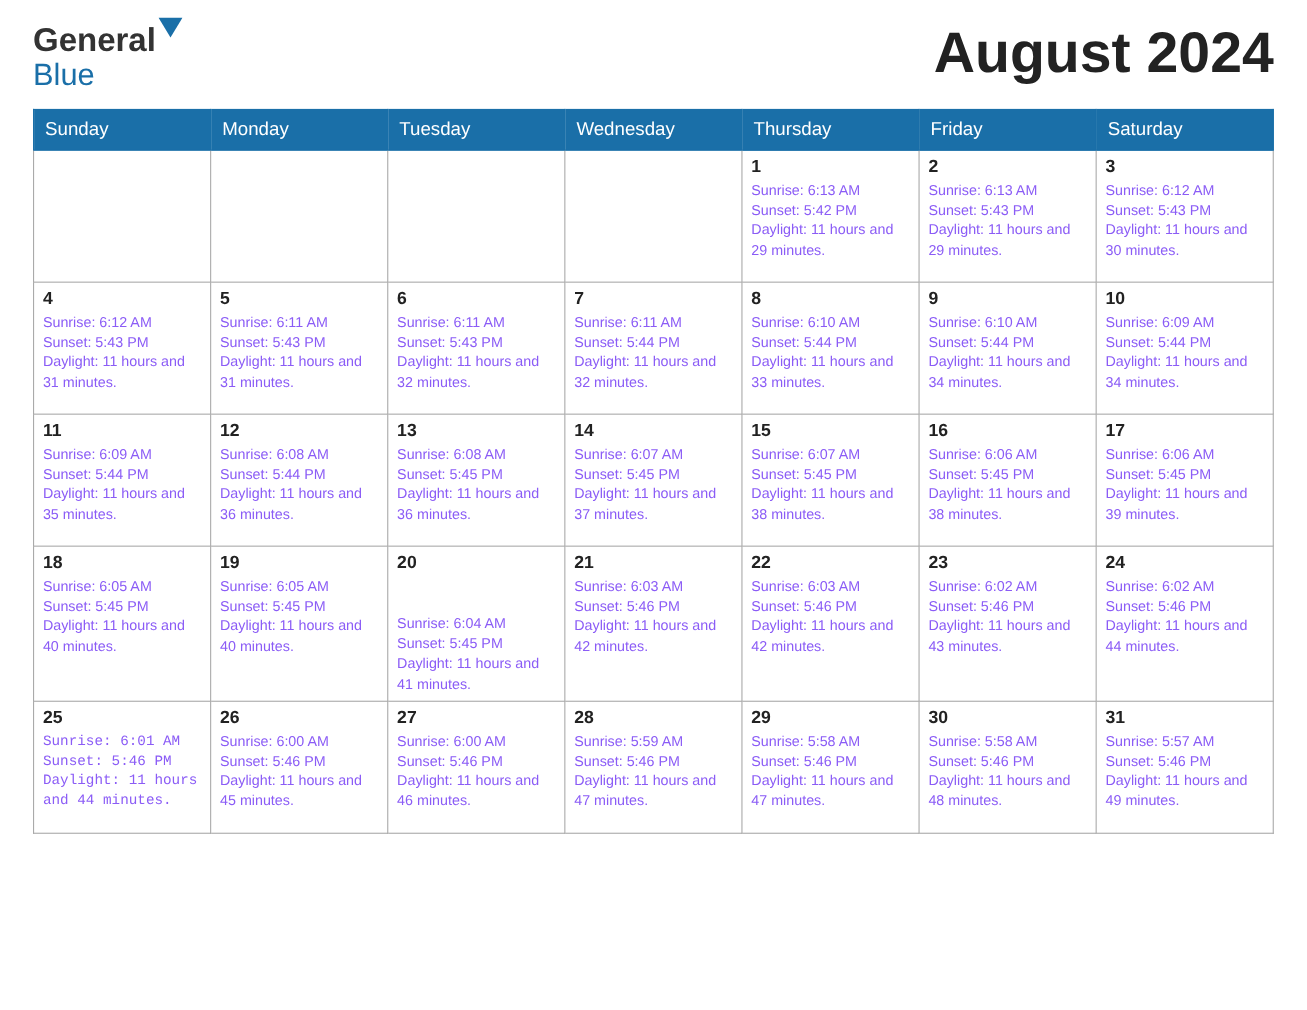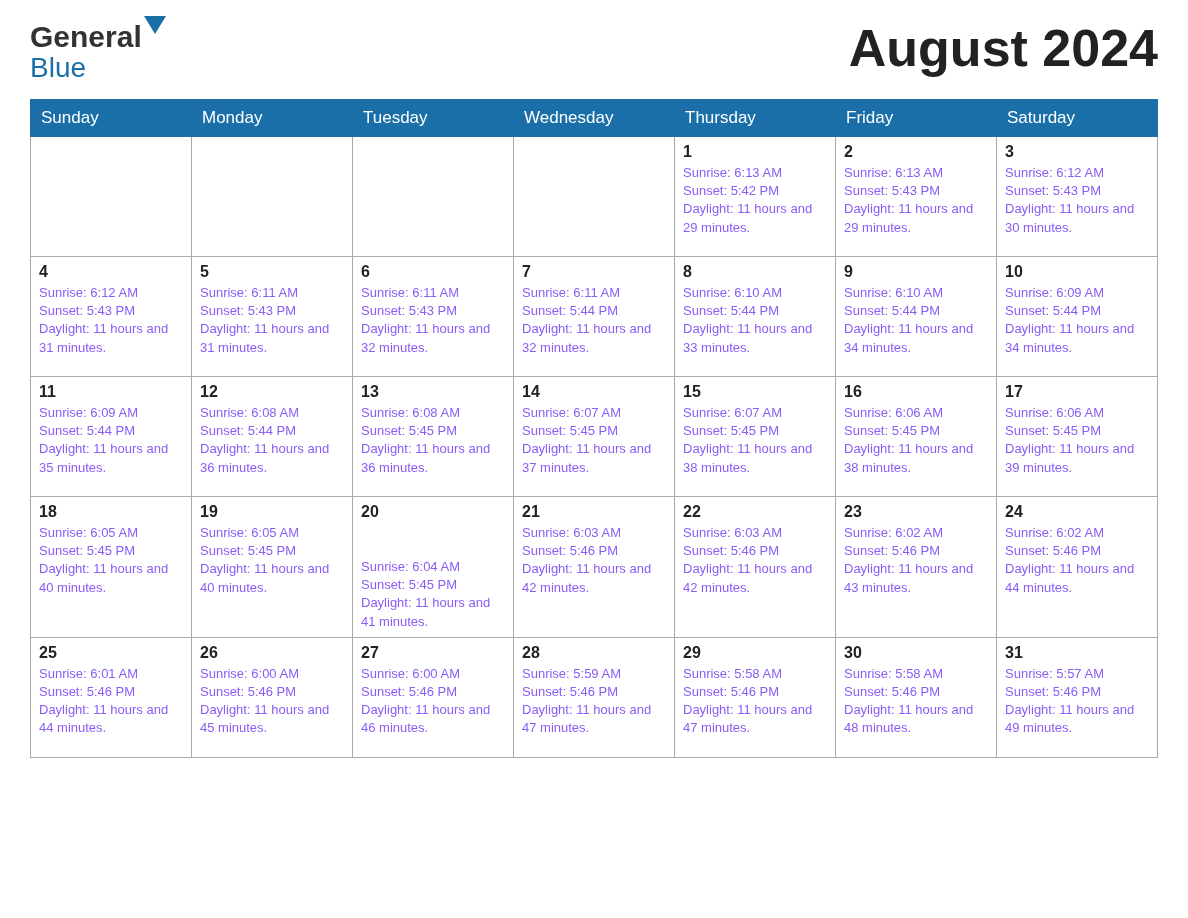--- a/index.html
+++ b/index.html
@@ -271,21 +271,21 @@
         <td>
           <span class="day-number">24</span>
           <div class="day-info" style="white-space: pre-line;">Sunrise: 6:02 AM
 Sunset: 5:46 PM
 Daylight: 11 hours and 44 minutes.</div>
         </td>
       </tr>
       <tr>
         <td>
           <span class="day-number">25</span>
-          <div class="day-info" style="white-space: pre-line;">Sunrise: 6:01 AM
+          <div class="day-info" style="white-space: pre-line; font-family: Liberation Mono, monospace;">Sunrise: 6:01 AM
 Sunset: 5:46 PM
 Daylight: 11 hours and 44 minutes.</div>
         </td>
         <td>
           <span class="day-number">26</span>
           <div class="day-info" style="white-space: pre-line;">Sunrise: 6:00 AM
 Sunset: 5:46 PM
 Daylight: 11 hours and 45 minutes.</div>
         </td>
         <td>

